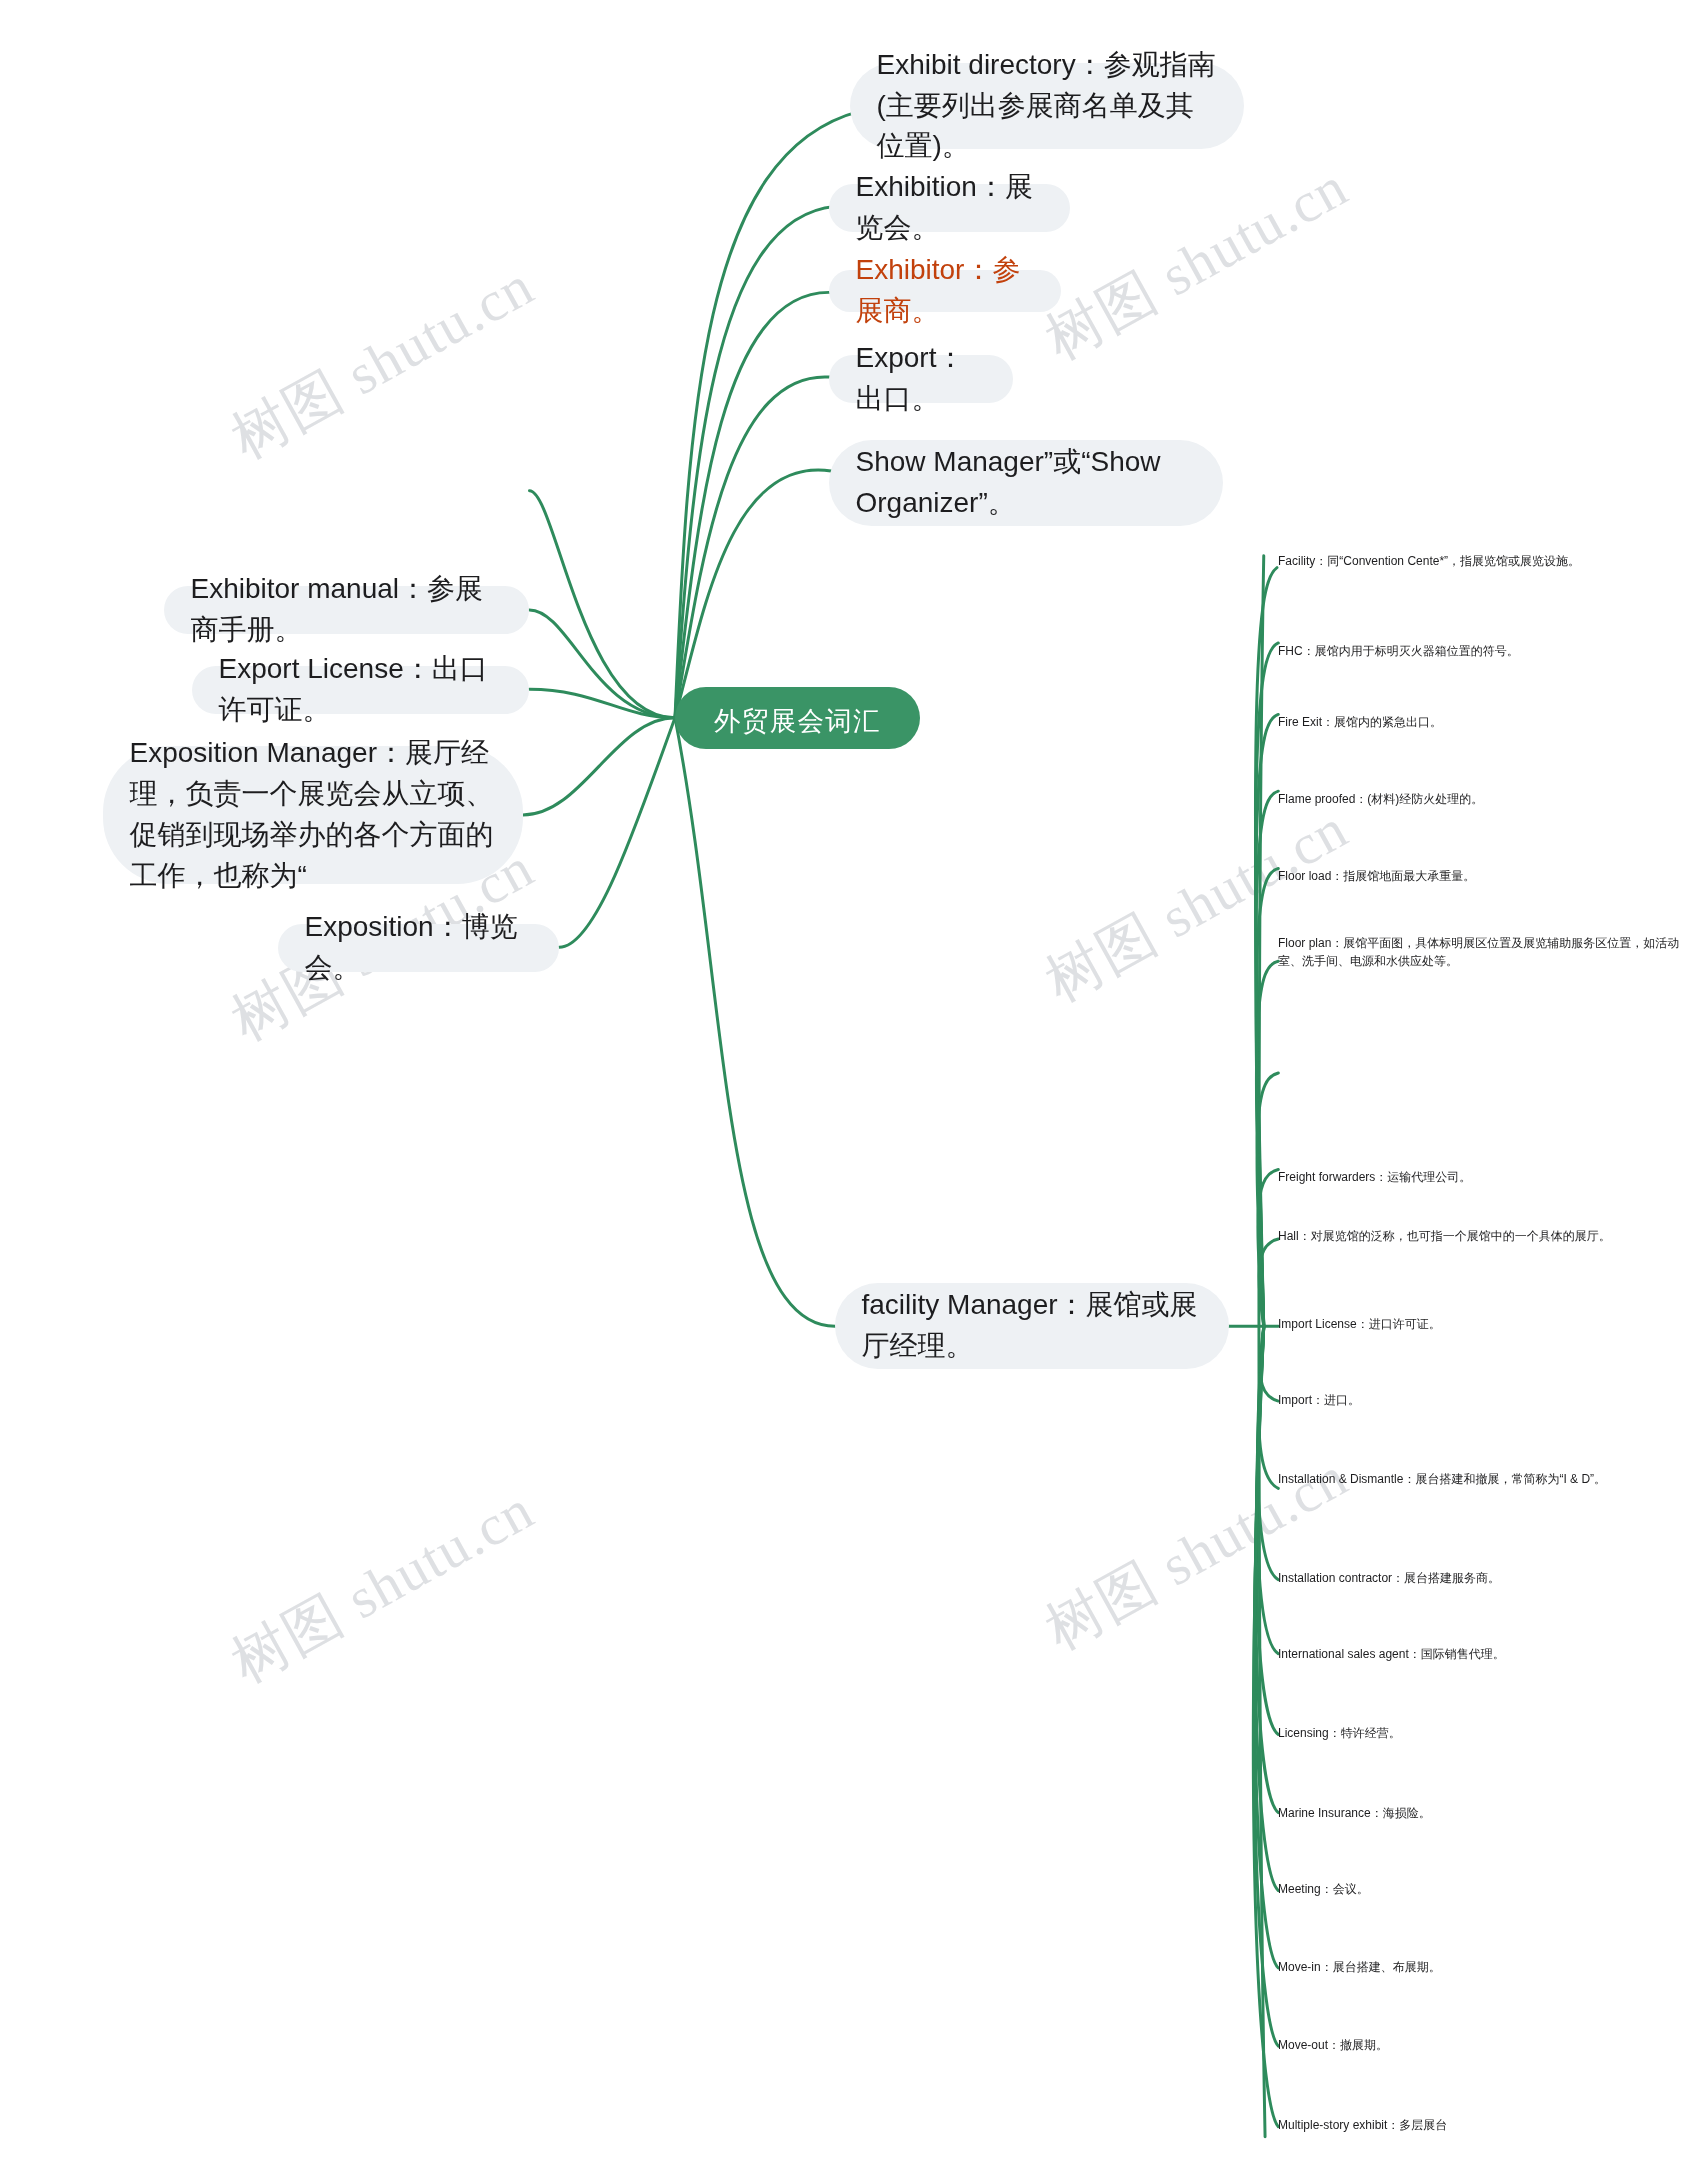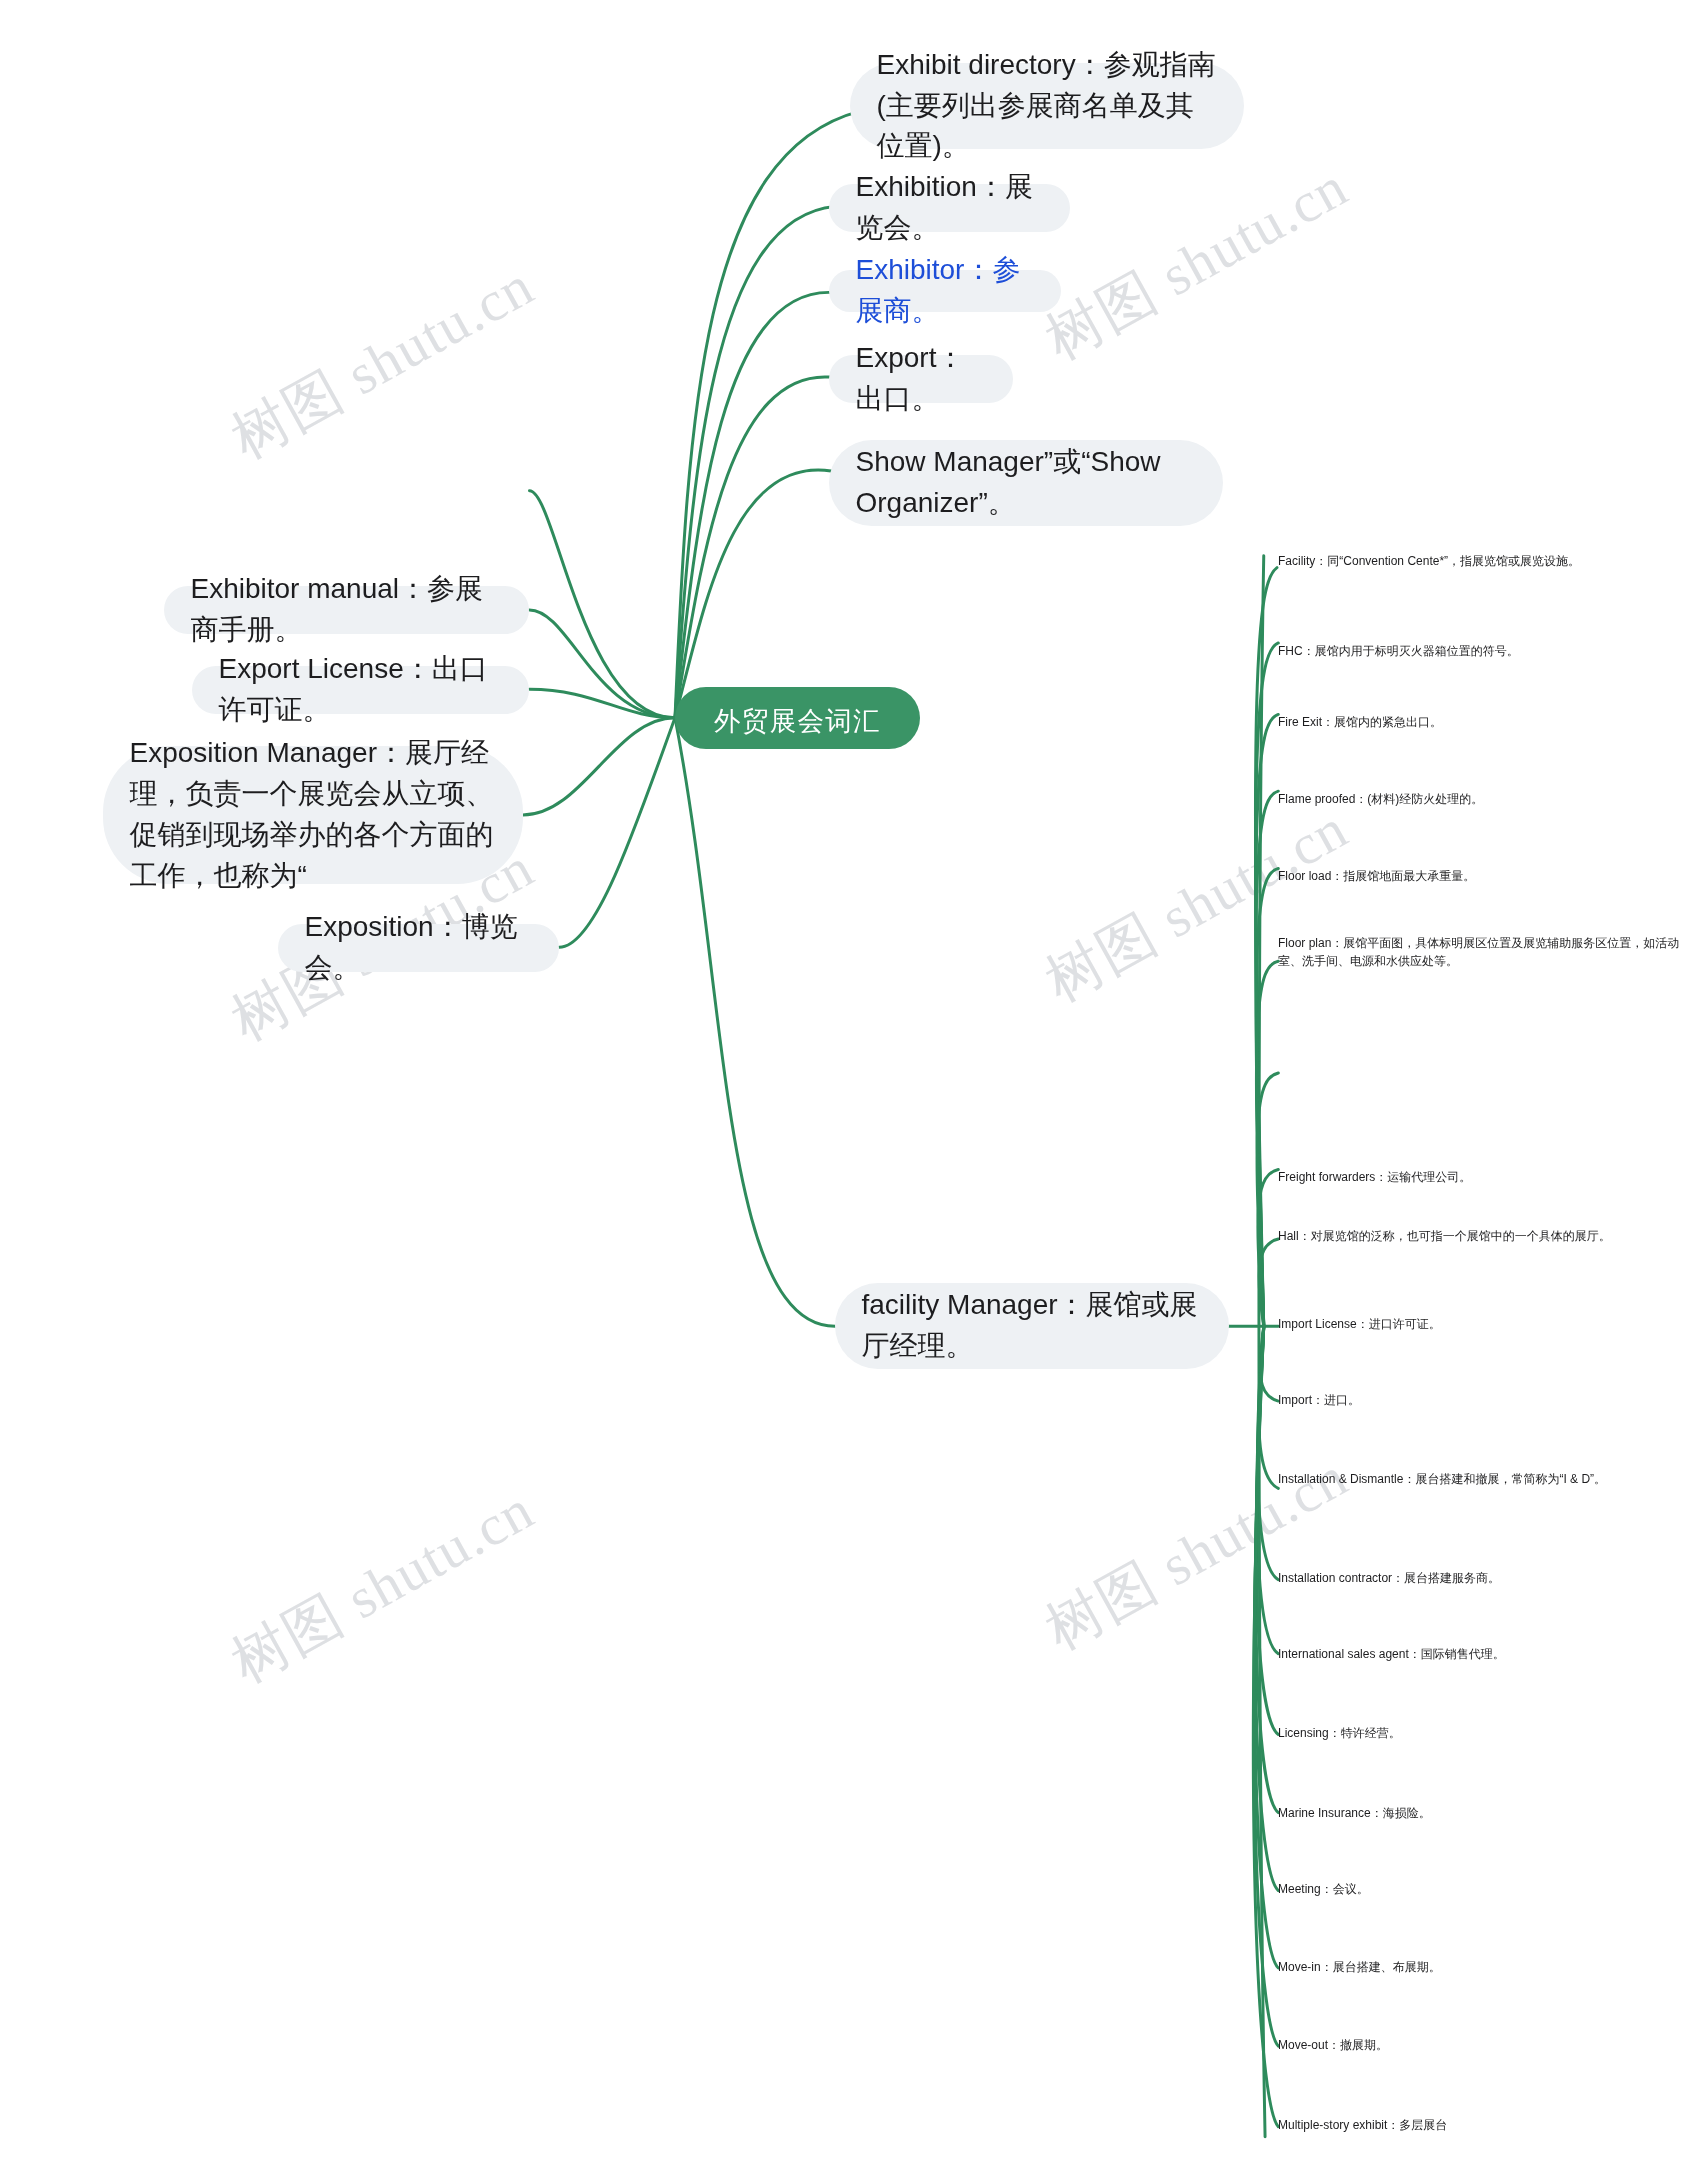--- a/index.html
+++ b/index.html
@@ -136,21 +136,21 @@
   </div>
 
   <div class="node" style="left: 850px; top: 63px; width: 394px; height: 86px; background: rgb(238, 241, 244); color: rgb(29, 29, 31);">
     <span>Exhibit directory：参观指南(主要列出参展商名单及其位置)。</span>
   </div>
 
   <div class="node" style="left: 829px; top: 184px; width: 241px; height: 48px; background: rgb(238, 241, 244); color: rgb(29, 29, 31);">
     <span>Exhibition：展览会。</span>
   </div>
 
-  <div class="node" style="left: 829px; top: 270px; width: 232px; height: 42px; background: rgb(238, 241, 244); color: #1d4ed8;">
+  <div class="node" style="left: 829px; top: 270px; width: 232px; height: 42px; background: rgb(238, 241, 244); color: #c2410c;">
     <span>Exhibitor：参展商。</span>
   </div>
 
   <div class="node" style="left: 829px; top: 355px; width: 184px; height: 48px; background: rgb(238, 241, 244); color: rgb(29, 29, 31);">
     <span>Export：出口。</span>
   </div>
 
   <div class="node" style="left: 829px; top: 440px; width: 394px; height: 86px; background: rgb(238, 241, 244); color: rgb(29, 29, 31);">
     <span>Show Manager”或“Show Organizer”。</span>
   </div>

